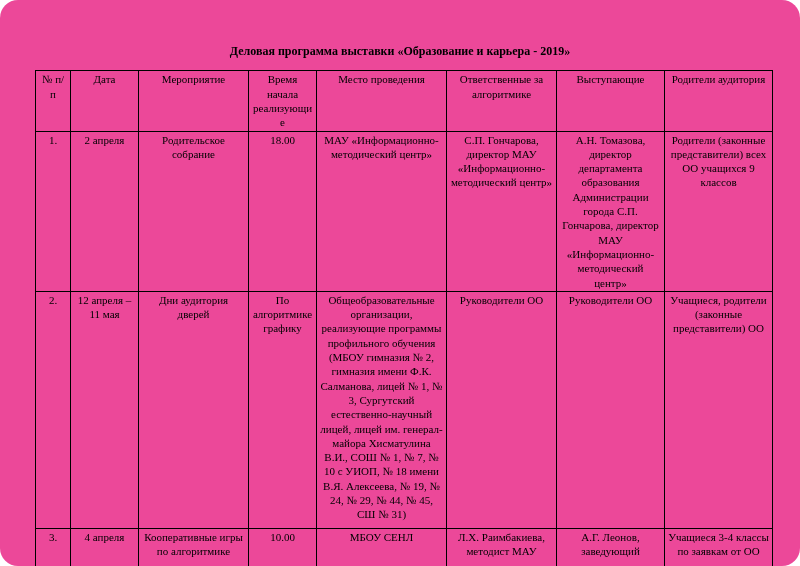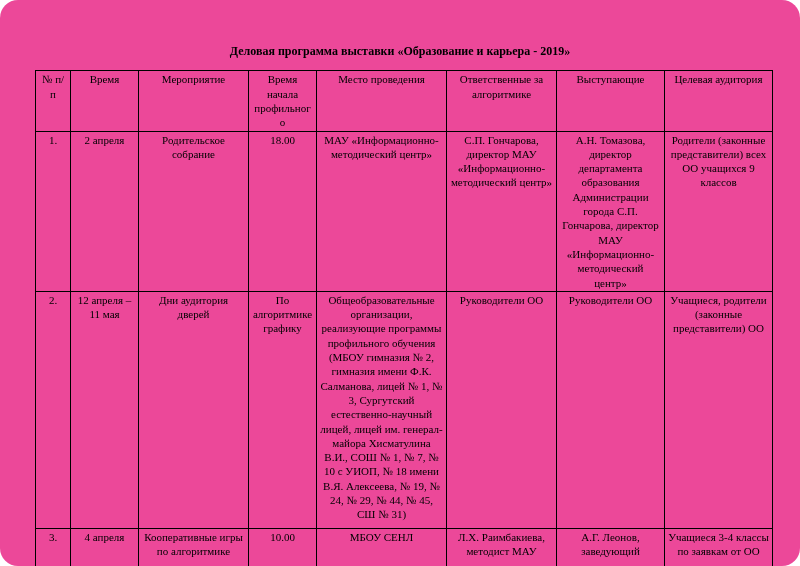--- a/index.html
+++ b/index.html
@@ -57,27 +57,27 @@
       <col style="width:110px">
       <col style="width:68px">
       <col style="width:130px">
       <col style="width:110px">
       <col style="width:108px">
       <col style="width:108px">
     </colgroup>
     <thead>
       <tr>
         <th class="col-num">№ п/п</th>
-        <th>Время</th>
+        <th>Дата</th>
         <th>Мероприятие</th>
-        <th>Время начала профильного</th>
+        <th>Время начала реализующие</th>
         <th>Место проведения</th>
         <th>Ответственные за алгоритмике</th>
         <th>Выступающие</th>
-        <th>Целевая аудитория</th>
+        <th>Родители аудитория</th>
       </tr>
     </thead>
     <tbody>
       <tr class="r0">
         <td class="col-num">1.</td>
         <td>2 апреля</td>
         <td>Родительское собрание</td>
         <td>18.00</td>
         <td>МАУ «Информационно-методический центр»</td>
         <td>С.П. Гончарова, директор МАУ «Информационно-методический центр»</td>

